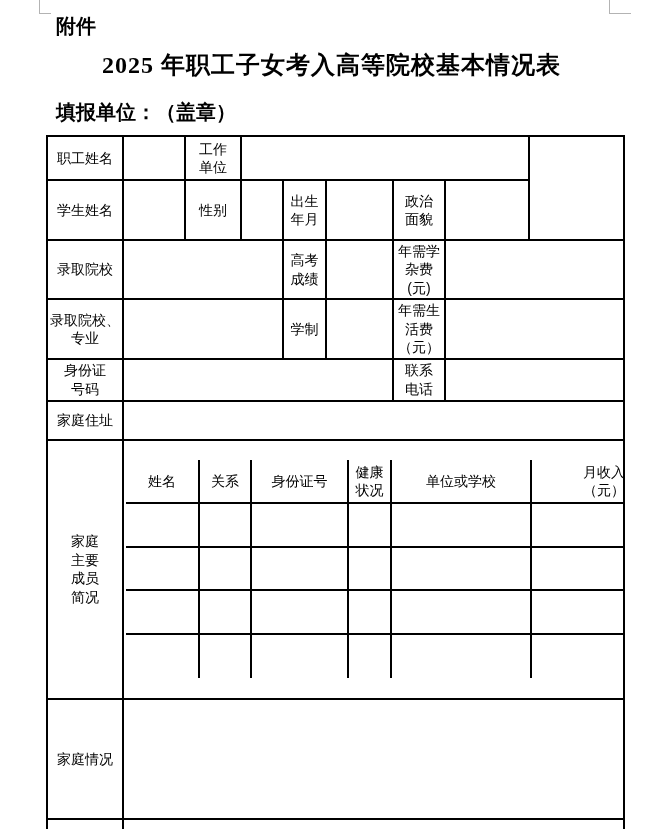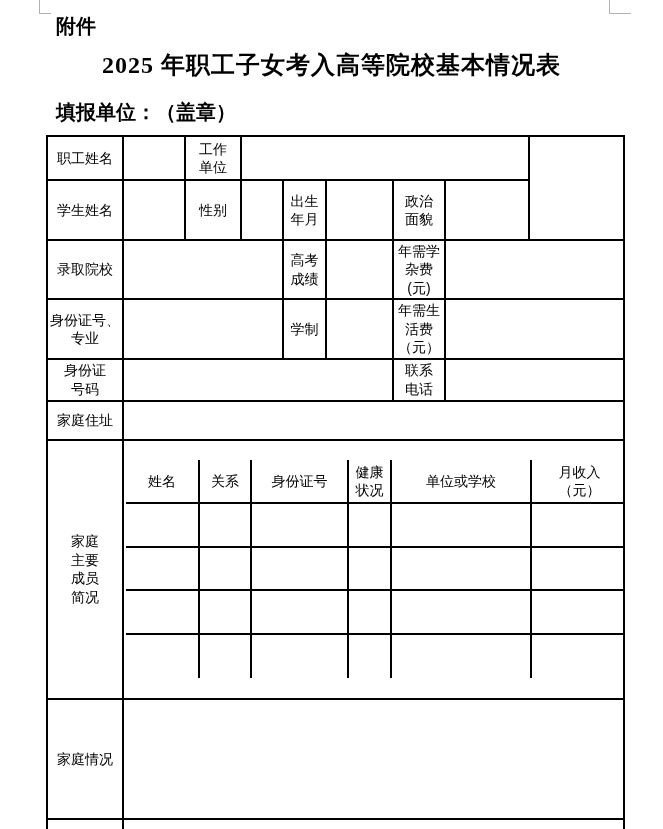--- a/index.html
+++ b/index.html
@@ -39,21 +39,21 @@
     white-space:pre-line;
     overflow:hidden;
   }
   td.nest-td { padding:0; vertical-align:top; }
   table.nest {
     width:100%; height:100%;
     border-collapse:collapse; table-layout:fixed;
   }
   table.nest td { border:2px solid #000; font-size:14px; }
   table.nest tr td:first-child { border-left:none; }
-  table.nest tr td:last-child  { border-right:none; }
+  table.nest tr td:last-child  { border-right:none;text-align:right; }
   table.nest tr:first-child td { border-top:none; }
   table.nest tr:last-child td  { border-bottom:none; }
 </style>
 </head>
 <body>
 
 <div class="crop" id="crop-left"></div>
 <div class="crop" id="crop-right"></div>
 
 <div class="attachment">附件</div>
@@ -102,21 +102,21 @@
     <td>高考
 成绩</td>
     <td></td>
     <td>年需学
 杂费
 (元)</td>
     <td colspan="2"></td>
   </tr>
 
   <tr style="height:56px">
-    <td>身份证号、
+    <td>录取院校、
 专业</td>
     <td colspan="3"></td>
     <td>学制</td>
     <td></td>
     <td>年需生
 活费
 （元）</td>
     <td colspan="2"></td>
   </tr>
 

